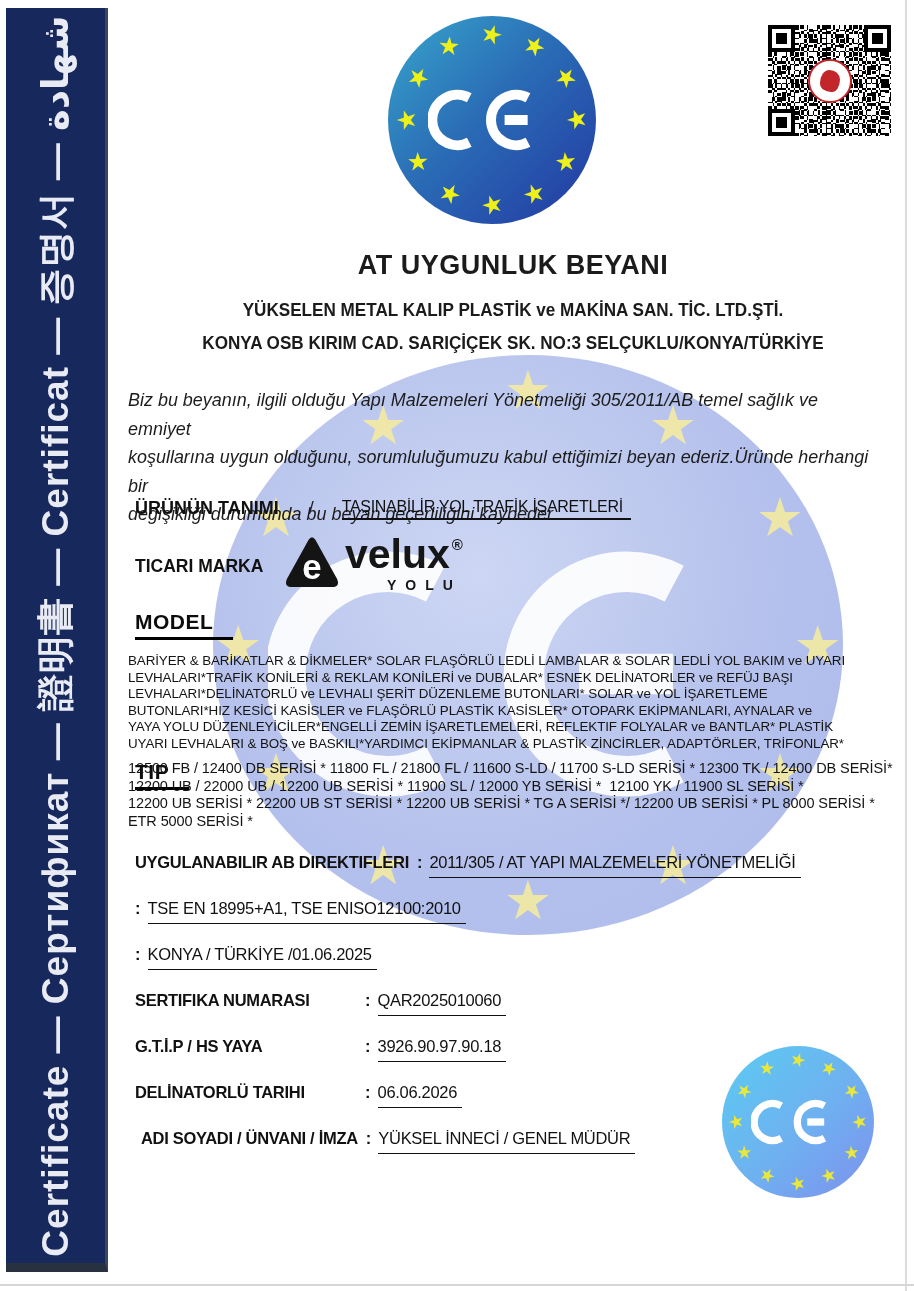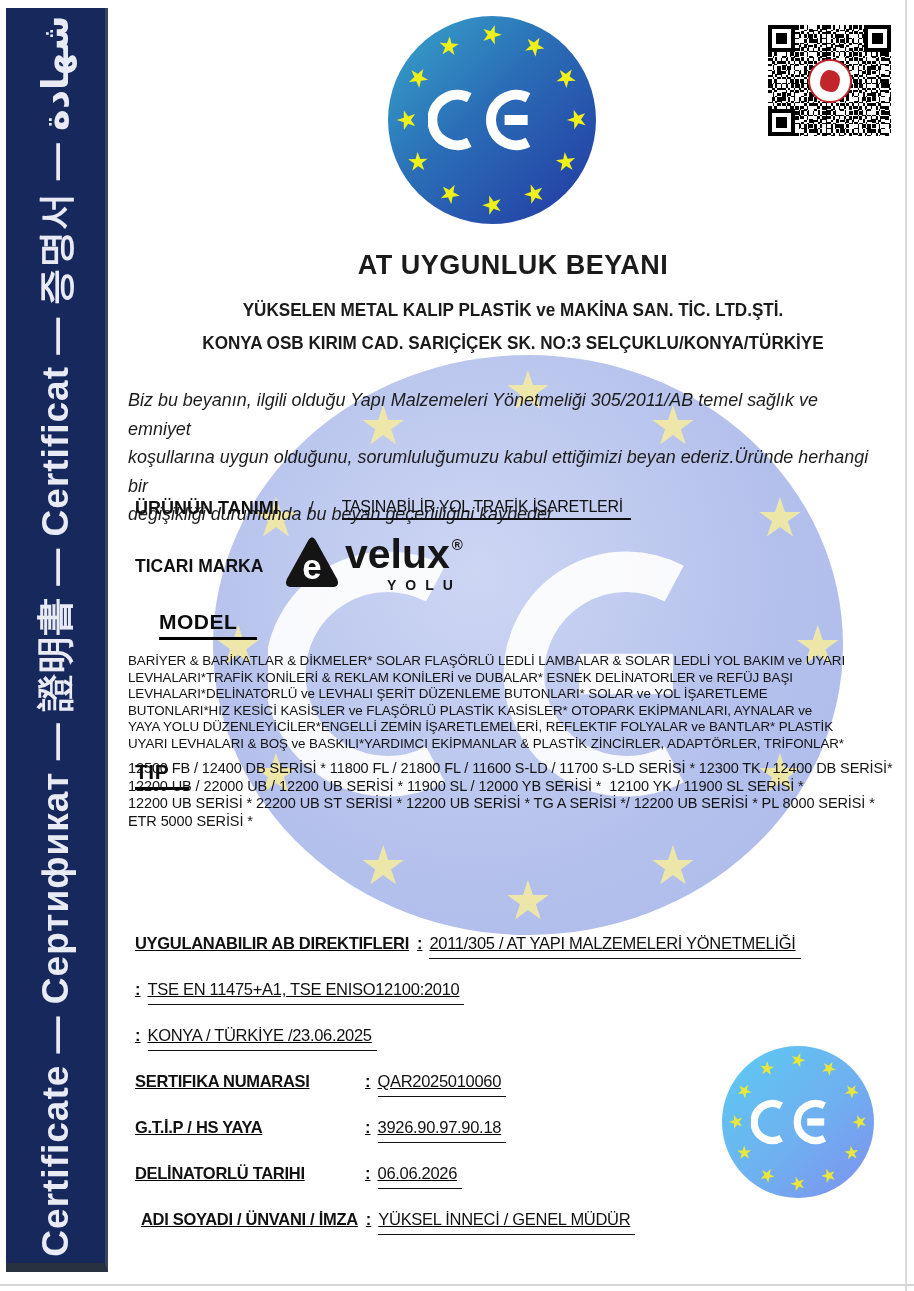--- a/index.html
+++ b/index.html
@@ -86,29 +86,29 @@
   .brand-row { position:absolute; left:135px; top:556px; z-index:2; font-size:17.5px; font-weight:bold; color:#111; }
   .evelux { position:absolute; left:283px; top:534px; z-index:2; display:flex; align-items:flex-start; }
   .evelux-right { margin-left:4px; }
   .evelux-word { font-size:41px; font-weight:bold; color:#161616; letter-spacing:0; line-height:1; }
   .evelux-word .reg { font-size:15px; font-weight:bold; vertical-align:18px; margin-left:2px; }
   .evelux-tech { font-size:14px; font-weight:bold; color:#161616; letter-spacing:9px; margin:2px 0 0 42px; }
 
   
   .sec-head { display:inline-block; font-size:21px; font-weight:bold; color:#0c0c0c;
               border-bottom:3px solid #000; padding:0 20px 3px 0; letter-spacing:.5px; }
-  .model-head { position:absolute; left:135px; top:610px; z-index:2;margin-left:24px; }
+  .model-head { position:absolute; left:135px; top:610px; z-index:2; }
   .model-text { position:absolute; left:128px; top:653px; z-index:2; white-space:pre;
                 font-size:13.4px; line-height:16.6px; color:#141414; letter-spacing:-.1px; }
   .tip-head { position:absolute; left:135px; top:760px; z-index:2; }
   .tip-text { position:absolute; left:128px; top:760px; z-index:2; white-space:pre;
               font-size:14.5px; line-height:17.6px; color:#141414; letter-spacing:-.1px; }
 
   
-  .fields { position:absolute; left:135px; top:930px; width:700px; z-index:2;text-decoration:underline; }
+  .fields { position:absolute; left:135px; top:849px; width:700px; z-index:2; }
   .field-row { display:flex; align-items:baseline; line-height:26px; margin-bottom:17px; }
   .f-label { flex:none; width:230px; font-size:16.5px; font-weight:bold; color:#111; letter-spacing:-.3px; }
   .field-row.wide .f-label { width:auto; margin-right:8px; }
   .field-row.last { padding-left:6px; }
   .f-colon { font-weight:bold; margin-right:7px; font-size:16.5px; color:#111; }
   .f-value { font-size:16.5px; color:#111; border-bottom:1.6px solid #111; padding:0 5px 2px 0;
              letter-spacing:-.3px; }
 </style>
 </head>
 <body>
@@ -220,25 +220,25 @@
 ETR 5000 SERİSİ *</div>
 
   <div class="fields">
     <div class="field-row wide">
       <span class="f-label">UYGULANABILIR AB DIREKTIFLERI</span>
       <span class="f-colon">:</span>
       <span class="f-value">2011/305 / AT YAPI MALZEMELERİ YÖNETMELİĞİ</span>
     </div>
     <div class="field-row">
       <span class="f-colon">:</span>
-      <span class="f-value">TSE EN 11475+A1, TSE  ENISO12100:2010</span>
-    </div>
-    <div class="field-row">
-      <span class="f-colon">:</span>
-      <span class="f-value">KONYA / TÜRKİYE  /23.06.2025</span>
+      <span class="f-value">TSE EN 18995+A1, TSE  ENISO12100:2010</span>
+    </div>
+    <div class="field-row">
+      <span class="f-colon">:</span>
+      <span class="f-value">KONYA / TÜRKİYE  /01.06.2025</span>
     </div>
     <div class="field-row">
       <span class="f-label">SERTIFIKA NUMARASI</span>
       <span class="f-colon">:</span>
       <span class="f-value">QAR2025010060</span>
     </div>
     <div class="field-row">
       <span class="f-label">G.T.İ.P / HS YAYA</span>
       <span class="f-colon">:</span>
       <span class="f-value">3926.90.97.90.18</span>

